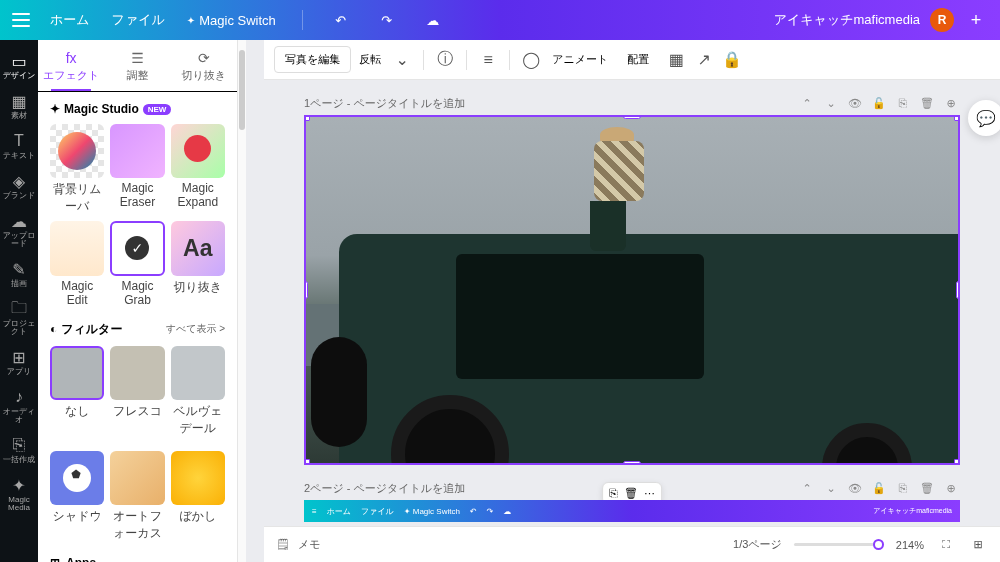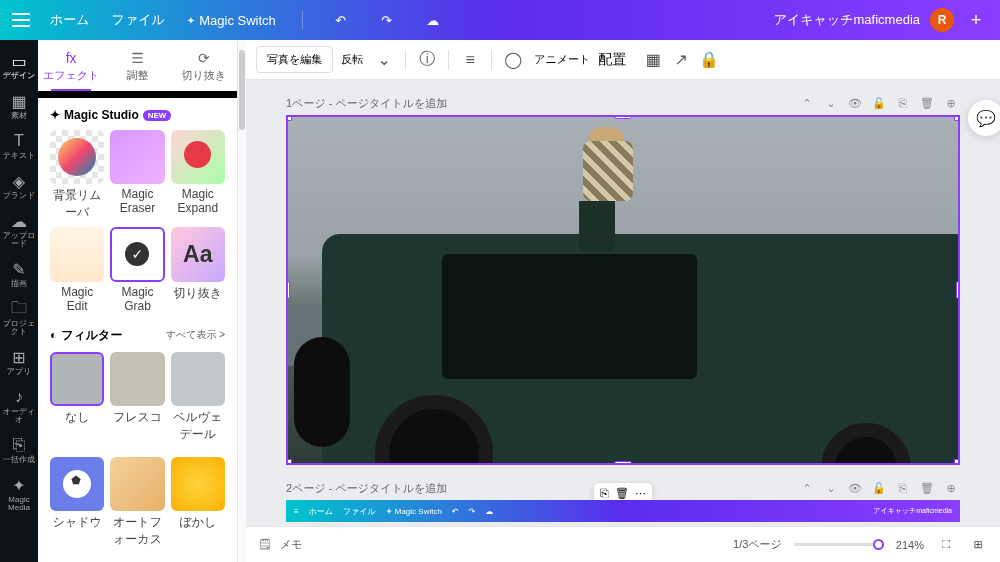--- a/index.html
+++ b/index.html
@@ -24,21 +24,21 @@
 
 
 .rail { width: 38px; background: #0d1216; display: flex; flex-direction: column; align-items: center; padding-top: 6px; gap: 2px; }
 .rail-item { width: 38px; padding: 6px 0 4px; display: flex; flex-direction: column; align-items: center; gap: 2px; color: #a6a6a6; cursor: pointer; }
 .rail-item.active { color: white; }
 .rail-icon { width: 18px; height: 18px; display: flex; align-items: center; justify-content: center; }
 .rail-label { font-size: 8px; text-align: center; line-height: 1; }
 
 
 .panel { width: 200px; background: white; border-right: 1px solid #e5e5e5; display: flex; flex-direction: column; overflow-y: auto; }
-.panel-tabs { display: flex; border-bottom: 7px solid #000000; }
+.panel-tabs { display: flex; border-bottom: 1px solid #000000; }
 .panel-tab { flex: 1; padding: 10px 0 8px; text-align: center; font-size: 11px; color: #666; cursor: pointer; position: relative; }
 .panel-tab.active { color: #8b3dff; }
 .panel-tab.active::after { content: ""; position: absolute; bottom: 0; left: 20%; right: 20%; height: 2px; background: #8b3dff; }
 .tab-icon { display: block; margin: 0 auto 2px; font-size: 14px; }
 
 .panel-content { padding: 10px 12px; }
 .section-head { display: flex; align-items: center; gap: 4px; font-size: 12px; font-weight: 600; margin-bottom: 8px; }
 .new-badge { background: #8b3dff; color: white; font-size: 8px; padding: 1px 5px; border-radius: 8px; font-weight: 600; }
 .grid3 { display: grid; grid-template-columns: repeat(3, 1fr); gap: 6px; margin-bottom: 14px; }
 .tool-item { display: flex; flex-direction: column; align-items: center; gap: 3px; cursor: pointer; }
@@ -47,21 +47,21 @@
 .tool-label { font-size: 12px; color: #444; text-align: center; }
 .show-all { margin-left: auto; font-size: 10px; color: #666; cursor: pointer; font-weight: normal; }
 
 .apps-head { display: flex; align-items: center; gap: 6px; font-size: 12px; font-weight: 600; margin-bottom: 8px; }
 
 
 .gutter { width: 8px; background: #fafafa; position: relative; }
 .gutter-thumb { position: absolute; top: 10px; left: 1px; width: 6px; height: 80px; background: #ccc; border-radius: 3px; }
 
 
-.canvas-area { flex: 1; display: flex; flex-direction: column; background: #ebecf0; }
+.canvas-area { flex: 1; display: flex; flex-direction: column; background: #ebecf0; padding-left: 18px; }
 .toolbar { height: 40px; background: white; border-bottom: 1px solid #e5e5e5; display: flex; align-items: center; padding: 0 10px; gap: 8px; }
 .tb-btn { padding: 5px 10px; font-size: 11px; border: 1px solid #ddd; border-radius: 4px; background: white; cursor: pointer; }
 .tb-sep { width: 1px; height: 20px; background: #e0e0e0; }
 .tb-icon { width: 26px; height: 26px; display: flex; align-items: center; justify-content: center; cursor: pointer; border-radius: 4px; color: #555; }
 .tb-icon-group { display: flex; gap: 2px; }
 
 .canvas-scroll { flex: 1; overflow: auto; padding: 16px 40px; position: relative; }
 .page-head { display: flex; align-items: center; font-size: 11px; color: #666; margin-bottom: 4px; }
 .page-actions { margin-left: auto; display: flex; gap: 6px; color: #888; }
 .page-actions span { cursor: pointer; width: 18px; text-align: center; }
@@ -291,21 +291,21 @@
       <button class="tb-btn">写真を編集</button>
       <span style="font-size:11px;cursor:pointer">反転</span>
       <span class="tb-icon">⌄</span>
       <div class="tb-sep"></div>
       <div class="tb-icon">ⓘ</div>
       <div class="tb-sep"></div>
       <div class="tb-icon">≡</div>
       <div class="tb-sep"></div>
       <span class="tb-icon">◯</span>
       <span style="font-size:11px;cursor:pointer">アニメート</span>
-      <span style="font-size:14px;cursor:pointer;margin-left:0">配置</span>
+      <span style="font-size:11px;cursor:pointer;margin-left:11px">配置</span>
       <div class="tb-icon-group" style="margin-left:6px">
         <div class="tb-icon">▦</div>
         <div class="tb-icon">↗</div>
         <div class="tb-icon">🔒</div>
       </div>
     </div>
 
     <div class="canvas-scroll">
       <div class="page-head">
         <span>1ページ - ページタイトルを追加</span>

